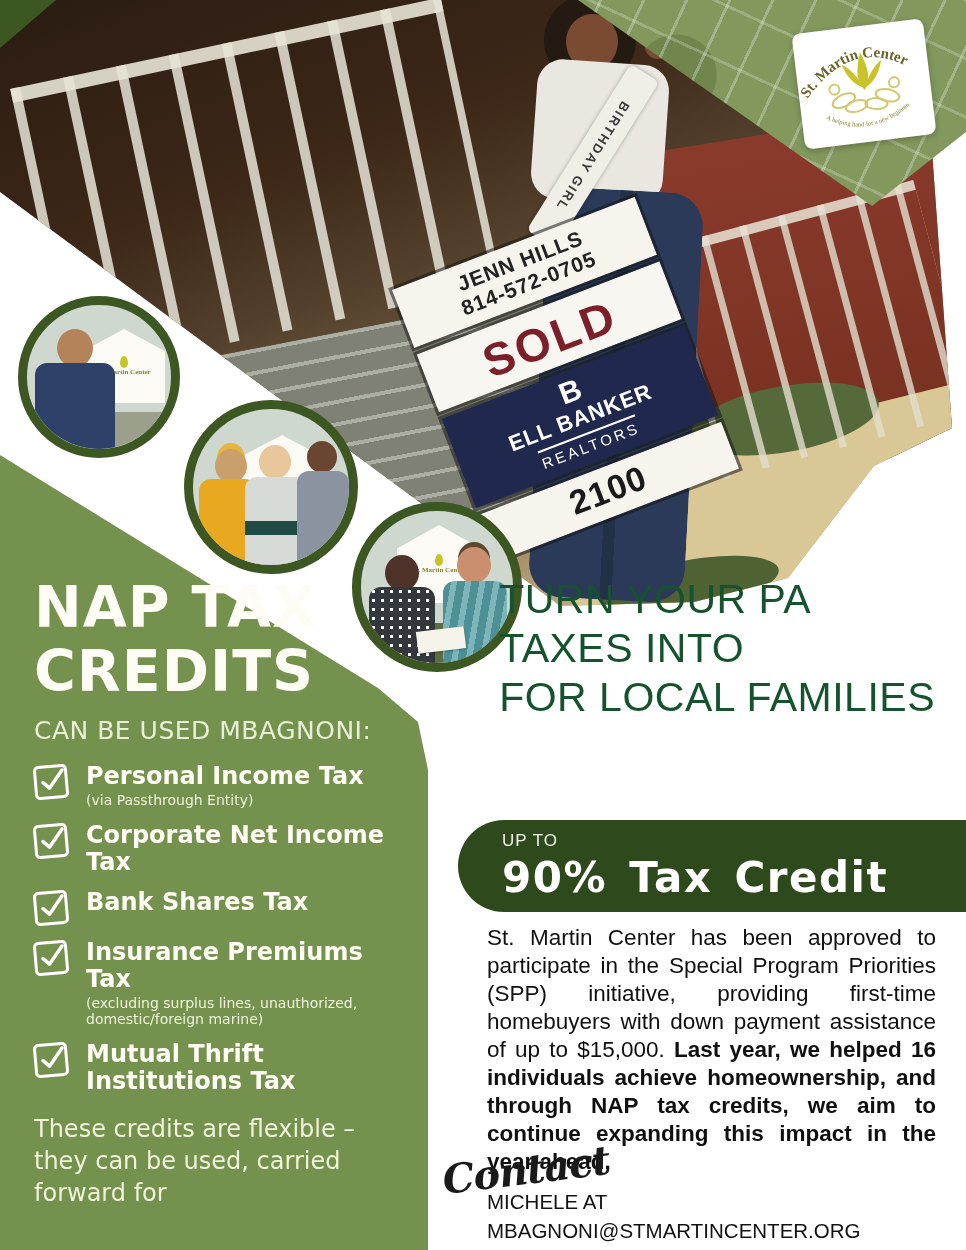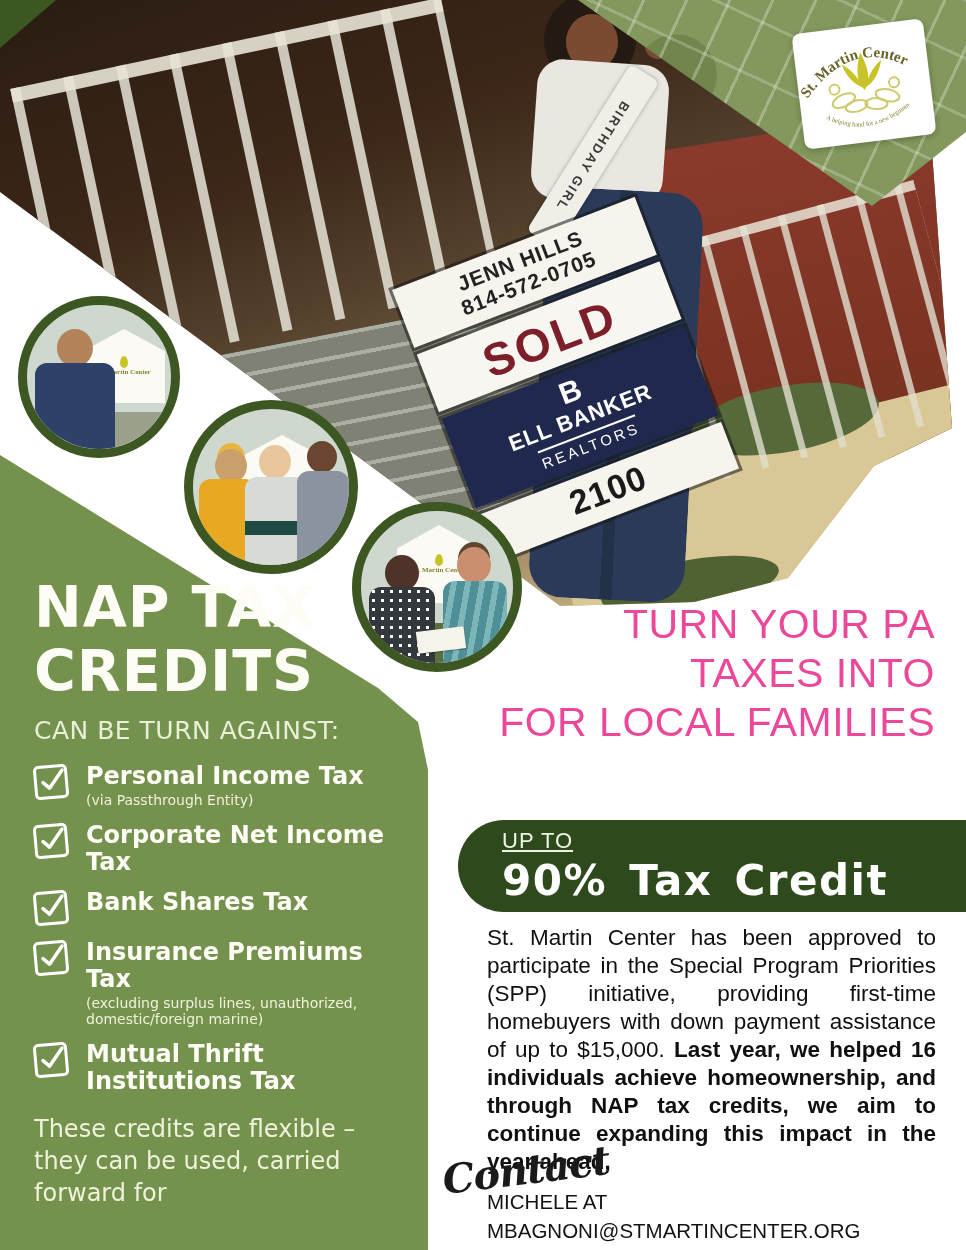--- a/index.html
+++ b/index.html
@@ -79,26 +79,26 @@
   .check-list{margin-top:18px;}
   .check-row{display:flex;gap:18px;margin-bottom:14px;align-items:flex-start;}
   .cbox{flex:0 0 28px;width:28px;height:28px;border:3px solid #fff;border-radius:5px;transform:rotate(-5deg);margin-top:2px;}
   .cbox svg{overflow:visible;display:block;}
   .check-label{font-size:24px;font-weight:700;line-height:1.12;white-space:pre-line;color:#fdfdf5;}
   .check-note{font-size:14px;font-weight:400;color:#eef3da;line-height:1.15;margin-top:2px;white-space:pre-line;}
   .check-note:empty{display:none;}
   .panel-foot{margin-top:18px;font-size:24px;line-height:1.34;color:#eef3da;white-space:pre-line;}
 
   
-  .headline{right:31px;top:600px;text-align:right;color:#ec4899;}
+  .headline{right:31px;top:575px;color:#14532d;}
   .hl-reg{font-size:41px;font-weight:500;line-height:1.2;letter-spacing:.5px;}
   .hl-bold{font-size:47px;font-weight:800;line-height:1.15;letter-spacing:0;}
   .badge{left:458px;top:820px;right:0;height:92px;background:#2e4a1c;border-radius:46px 0 0 46px;
     display:flex;flex-direction:column;justify-content:center;padding-left:44px;color:#fff;}
-  .badge-small{font-size:22px;color:#f0f4e4;letter-spacing:1px;text-decoration:underline;}
+  .badge-small{font-size:17px;color:#f0f4e4;letter-spacing:1px;}
   .badge-big{font-size:42px;font-weight:700;letter-spacing:1.5px;word-spacing:6px;margin-top:2px;font-family:"DejaVu Sans",sans-serif;}
   .body-text{left:487px;top:924px;width:449px;font-size:22.5px;line-height:1.245;color:#101010;text-align:justify;}
   .body-text .b{font-weight:700;}
   .contact-script{left:442px;top:1146px;font-family:"DejaVu Serif",serif;font-style:italic;font-weight:800;
     font-size:40px;color:#1a1a1a;transform:rotate(-7deg);letter-spacing:-1px;}
   .contact-lines{left:487px;top:1188px;width:460px;font-size:20.5px;line-height:1.4;color:#121212;}
 </style>
 </head>
 <body>
 
@@ -194,21 +194,21 @@
     <div class="torso" style="left:8px;top:76px;width:66px;height:80px;background:radial-gradient(#fff 1.5px,#33383c 2px) 0 0/9px 9px;"></div>
     <div class="head" style="left:96px;top:36px;width:34px;height:36px;background:#c98f6e;box-shadow:0 -6px 0 -1px #5e4630;"></div>
     <div class="torso" style="left:82px;top:70px;width:64px;height:86px;background:repeating-linear-gradient(100deg,#4f8f96 0 8px,#7db6ba 8px 14px);"></div>
     <div class="abs" style="left:56px;top:118px;width:48px;height:22px;background:#f6f4ea;transform:rotate(-7deg);box-shadow:0 1px 2px rgba(0,0,0,.3);"></div>
   </div>
 
   <div class="abs green-panel"></div>
   <div class="abs panel-content">
     <div class="nap-title">NAP TAX
 CREDITS</div>
-    <div class="nap-sub">CAN BE TURN AGAINST:</div>
+    <div class="nap-sub">CAN BE USED MBAGNONI:</div>
     <div class="check-list">
       <div class="check-row">
         <span class="cbox">
             <svg width="28" height="28" viewBox="0 0 28 28">
               <polyline points="6,14 12,20 26,3" fill="none" stroke="#fff" stroke-width="3.5" stroke-linecap="round" stroke-linejoin="round"></polyline>
             </svg>
           </span>
         <div>
             <div class="check-label">Personal Income Tax</div>
              <div class="check-note">(via Passthrough Entity)</div>

